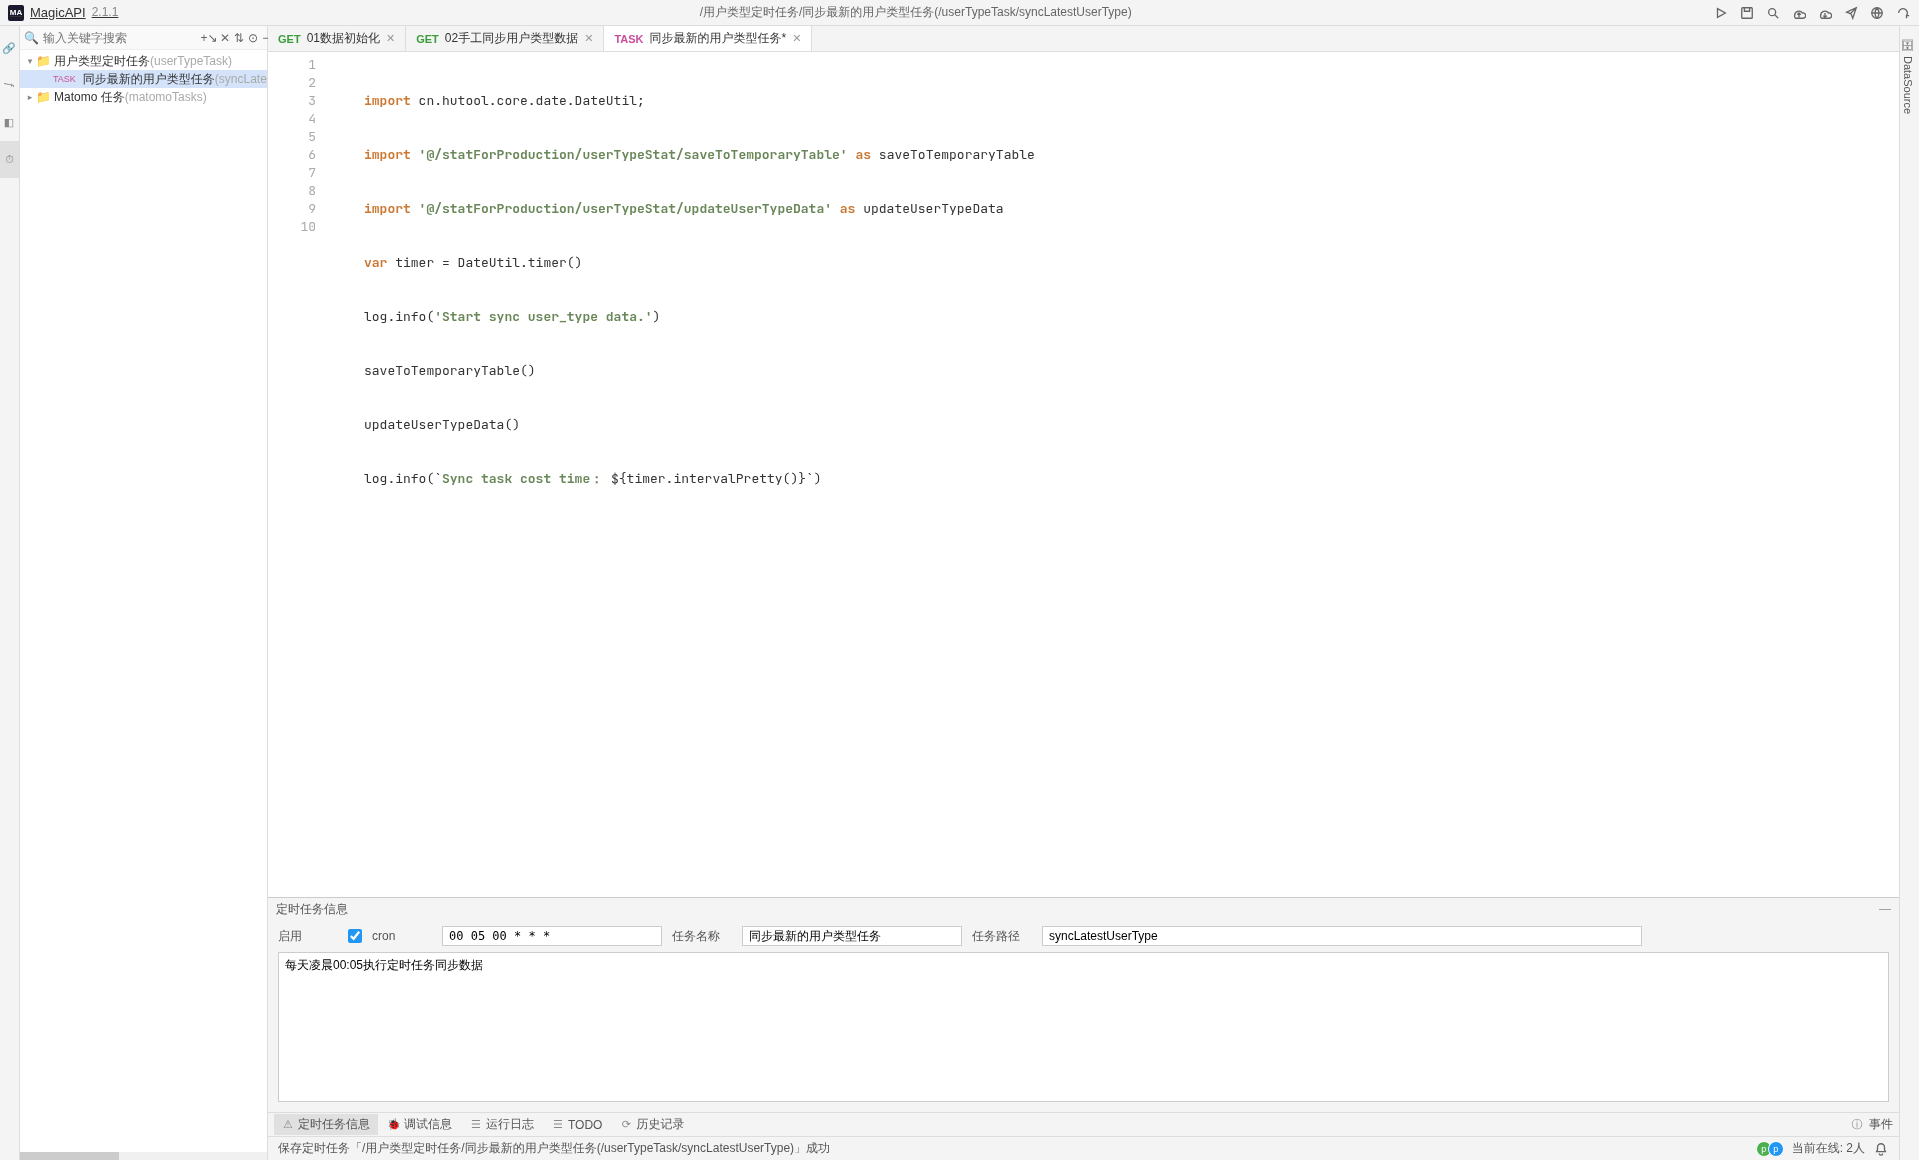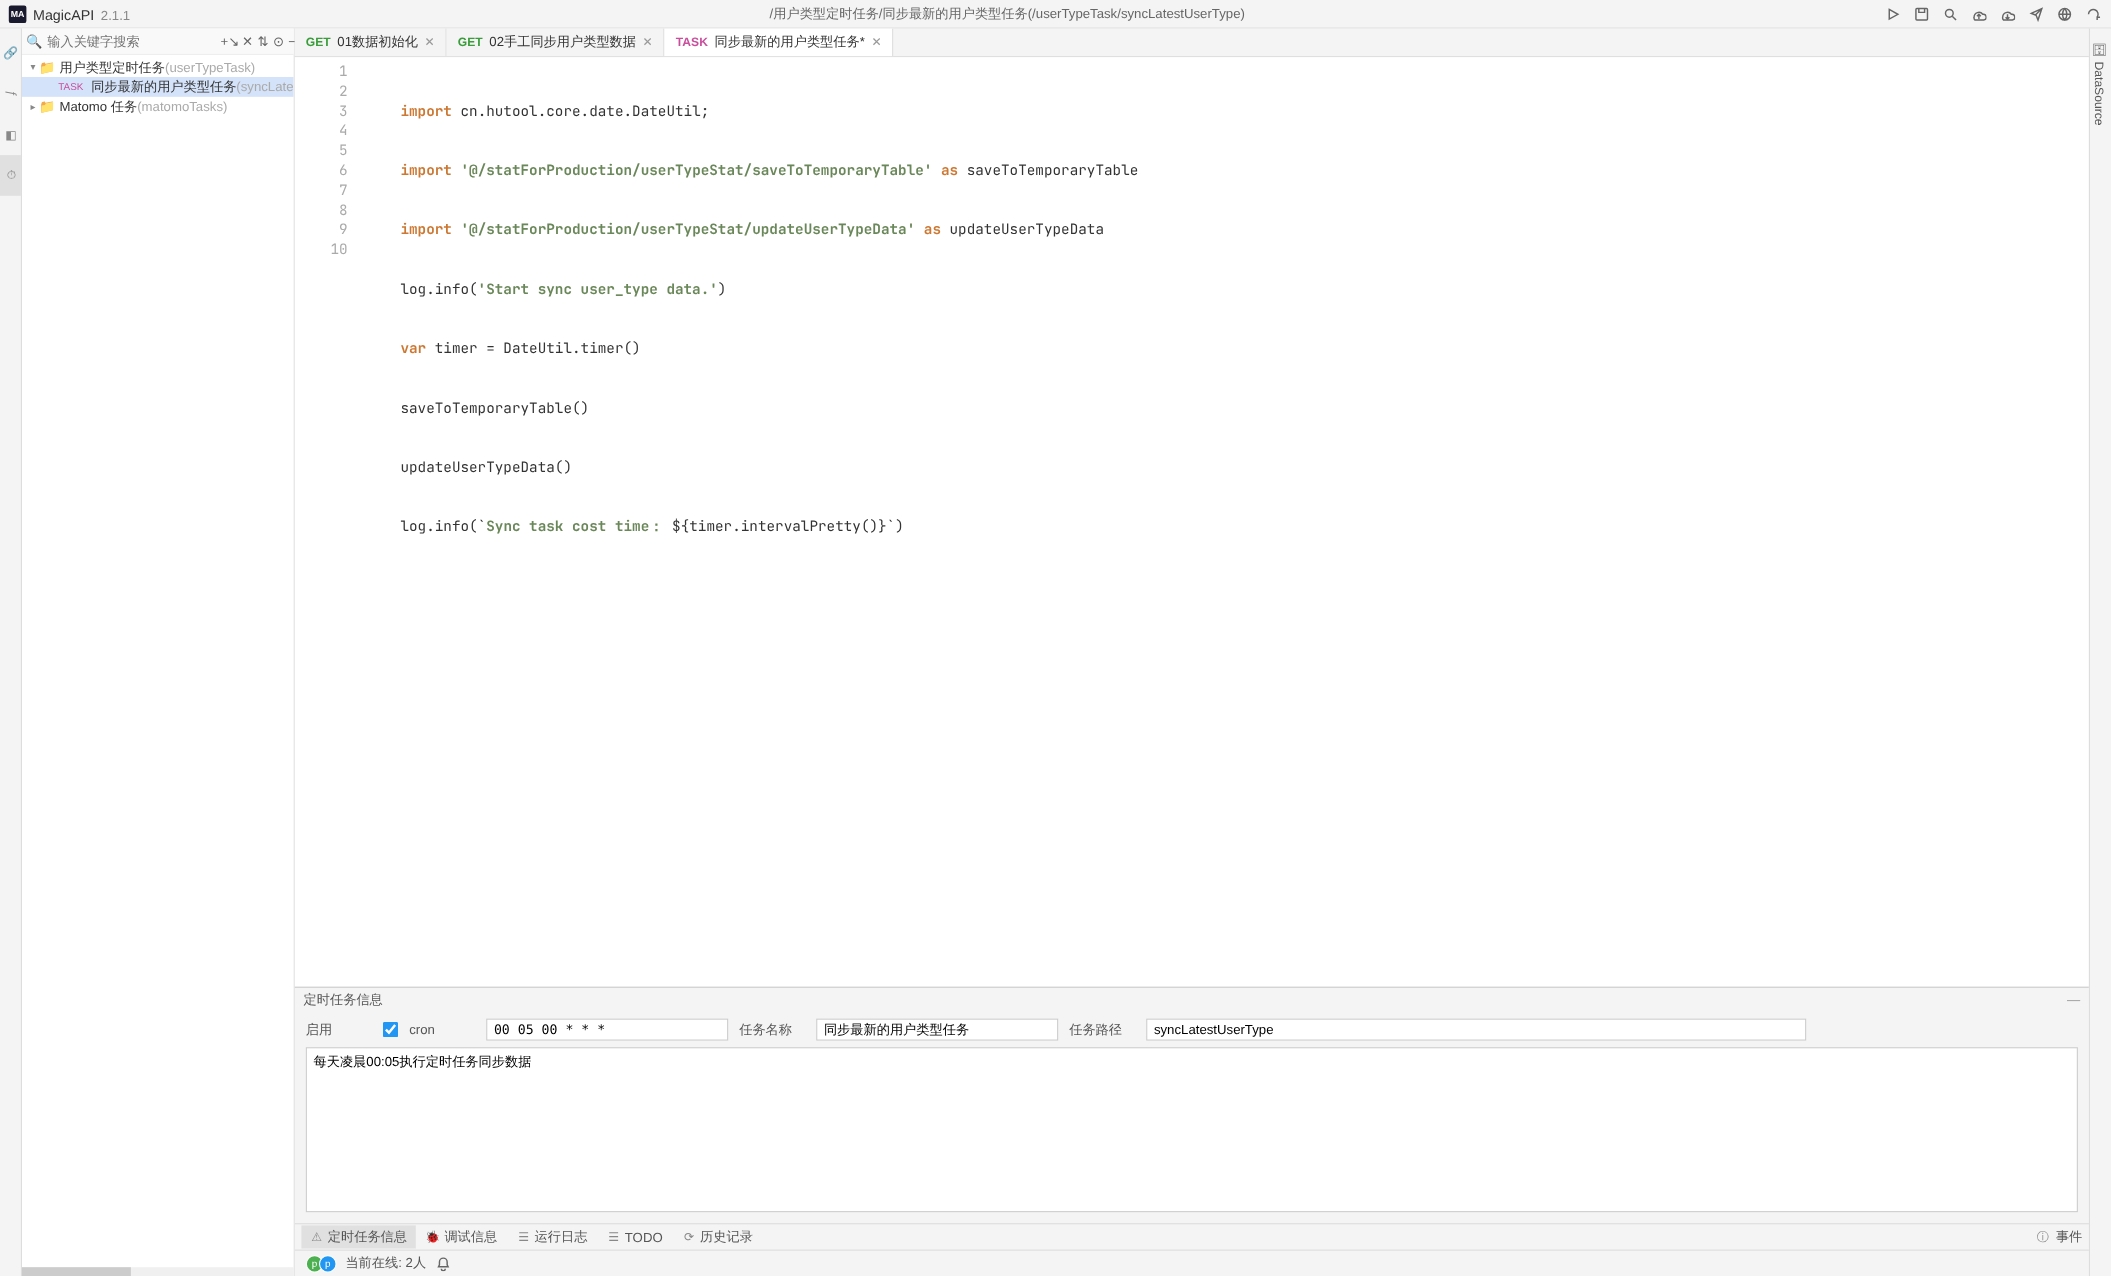--- a/index.html
+++ b/index.html
@@ -2,21 +2,21 @@
 <html><head>
   <meta charset="utf-8">
   <style>
     * { margin: 0; padding: 0; box-sizing: border-box; }
     body { font-family: -apple-system, "Segoe UI", sans-serif; font-size: 12px; color: #333; background: #f4f4f4; overflow: hidden; }
     
     .app { display: flex; flex-direction: column; height: 100vh; width: 100vw; }
     
     
     .header { display: flex; align-items: center; height: 26px; background: #f4f4f4; border-bottom: 1px solid #ddd; padding: 0 8px; }
-    .header-left { display: flex; align-items: flex-end; gap: 6px; }
+    .header-left { display: flex; align-items: flex-start; gap: 6px; text-decoration: underline; }
     .app-logo { width: 16px; height: 16px; background: #1a1a2e; border-radius: 2px; display: flex; align-items: center; justify-content: center; color: #fff; font-size: 8px; font-weight: bold; }
     .app-title { font-weight: 500; font-size: 13px; }
     .app-version { color: #888; font-size: 12px; }
     .header-center { flex: 1; text-align: center; color: #666; font-size: 12px; }
     .header-right { display: flex; align-items: center; gap: 10px; }
     .header-icon { width: 16px; height: 16px; cursor: pointer; color: #666; display: inline-flex; align-items: center; justify-content: center; }
     .header-icon svg { width: 14px; height: 14px; }
     
     
     .body { display: flex; flex: 1; min-height: 0; }
@@ -236,22 +236,22 @@
               <div>6</div>
               <div>7</div>
               <div>8</div>
               <div>9</div>
               <div>10</div>
           </div>
           <div class="code">
             <div class="code-line"><span class="tok-kw">import</span><span> cn.hutool.core.date.DateUtil;</span></div>
             <div class="code-line"><span class="tok-kw">import</span><span class="tok-str"> '@/statForProduction/userTypeStat/saveToTemporaryTable'</span><span class="tok-kw"> as</span><span> saveToTemporaryTable</span></div>
             <div class="code-line"><span class="tok-kw">import</span><span class="tok-str"> '@/statForProduction/userTypeStat/updateUserTypeData'</span><span class="tok-kw"> as</span><span> updateUserTypeData</span></div>
+            <div class="code-line"><span class="tok-kw">var</span><span> timer = DateUtil.timer()</span></div>
             <div class="code-line"><span>log.info(</span><span class="tok-str">'Start sync user_type data.'</span><span>)</span></div>
-            <div class="code-line"><span class="tok-kw">var</span><span> timer = DateUtil.timer()</span></div>
             <div class="code-line"><span>saveToTemporaryTable()</span></div>
             <div class="code-line"><span>updateUserTypeData()</span></div>
             <div class="code-line"><span>log.info(`</span><span class="tok-str">Sync task cost time：</span><span> ${timer.intervalPretty()}`)</span></div>
           </div>
         </div>
 
         <div class="info-panel">
           <div class="info-header">
             <span>定时任务信息</span>
             <span style="color:#999">—</span>
@@ -291,20 +291,21 @@
             <span class="btab-icon">⟳</span>
             <span>历史记录</span>
           </div>
         <div class="bottom-tabs-right">
           <span class="btab-icon">ⓘ</span>
           <span>事件</span>
         </div>
       </div>
 
       <div class="status-bar">
+        <span>保存定时任务「/用户类型定时任务/同步最新的用户类型任务(/userTypeTask/syncLatestUserType)」成功</span>
         <div class="status-right">
           <div class="avatar-group">
             <div class="avatar">p</div>
             <div class="avatar">p</div>
           </div>
           <span>当前在线: 2人</span>
           <span class="header-icon">
               <svg viewBox="0 0 16 16">
                 <path d="M8 2a4 4 0 014 4v3l1 2H3l1-2V6a4 4 0 014-4zM6 13a2 2 0 004 0"></path>
               </svg>

